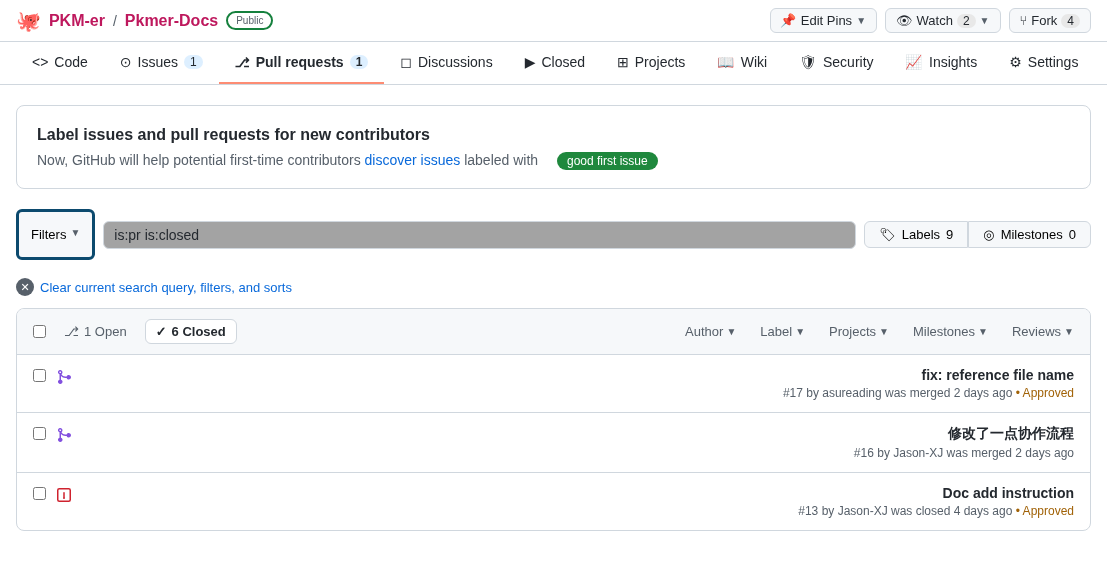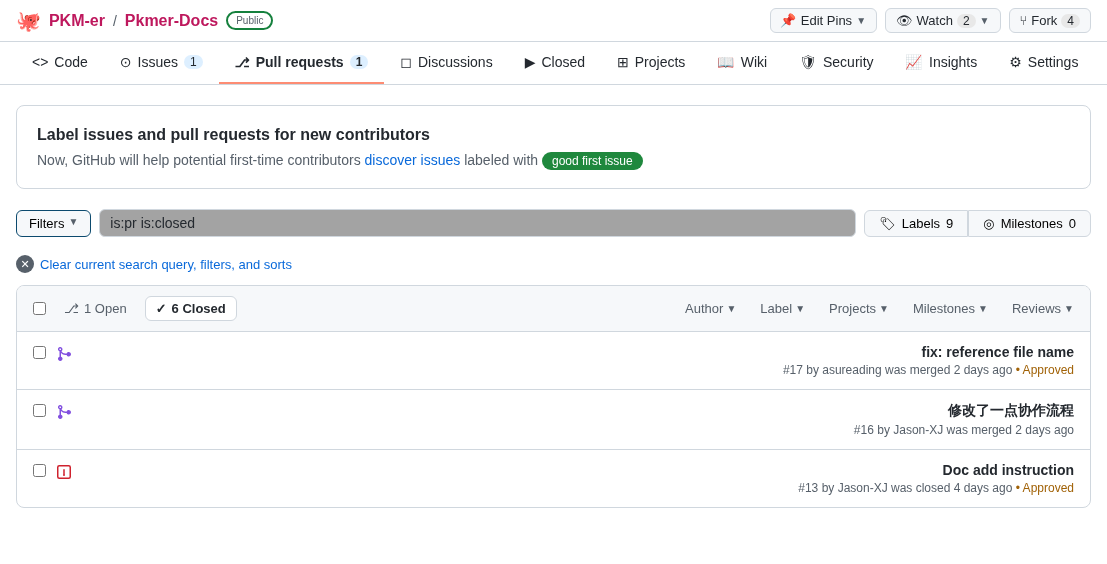--- a/index.html
+++ b/index.html
@@ -19,25 +19,25 @@
     .nav-tabs { display: flex; align-items: center; padding: 0 16px; border-bottom: 1px solid #d0d7de; background: #fff; gap: 0; }
     .nav-tab { display: flex; align-items: center; gap: 6px; padding: 12px 16px; font-size: 14px; color: #24292f; cursor: pointer; border-bottom: 2px solid transparent; text-decoration: none; white-space: nowrap; }
     .nav-tab.active { border-bottom: 2px solid #fd8c73; font-weight: 600; color: #24292f; }
     .nav-tab .tab-count { background: rgba(84,174,255,0.2); border-radius: 20px; padding: 0 6px; font-size: 12px; }
 
     
     .banner { margin: 20px 16px; border: 1px solid #d0d7de; border-radius: 8px; padding: 20px; background: #fff; }
     .banner-title { font-size: 16px; font-weight: 600; margin-bottom: 8px; }
     .banner-sub { font-size: 14px; color: #57606a; }
     .banner-sub a { color: #0969da; text-decoration: none; }
-    .badge-green { background: #1f883d; color: #fff; border-radius: 20px; padding: 2px 10px; font-size: 12px; font-weight: 500; }
+    .badge-green { background: #1f883d; color: #fff; border-radius: 20px; padding: 2px 10px; font-size: 12px; font-weight: 500; margin-left: 15px; }
 
     
     .filter-bar { display: flex; align-items: center; gap: 8px; padding: 0 16px 12px 16px; }
-    .filter-btn { display: flex; align-items: flex-start; gap: 4px; padding: 5px 12px; border: 1px solid #0c4a6e; border-radius: 6px; background: #f6f8fa; cursor: pointer; font-size: 13px; }
+    .filter-btn { display: flex; align-items: flex-start; gap: 4px; padding: 15px 12px; border: 3px solid #0c4a6e; border-radius: 6px; background: #f6f8fa; cursor: pointer; font-size: 13px; }
     .search-box { flex: 1; display: flex; align-items: center; }
     .search-box input { width: 100%; padding: 5px 10px; border: 1px solid #d0d7de; border-radius: 6px; font-size: 14px; color: #24292f; background: #a3a3a3; }
     .label-milestone-btns { display: flex; gap: 0; }
     .lm-btn { display: flex; align-items: center; gap: 6px; padding: 5px 14px; border: 1px solid #d0d7de; background: #f6f8fa; font-size: 13px; cursor: pointer; }
     .lm-btn:first-child { border-radius: 6px 0 0 6px; }
     .lm-btn:last-child { border-radius: 0 6px 6px 0; }
 
     
     .clear-filter { display: flex; align-items: center; gap: 6px; padding: 6px 16px 12px 16px; font-size: 13px; color: #0969da; cursor: pointer; }
     .clear-icon { width: 18px; height: 18px; background: #57606a; border-radius: 50%; display: inline-flex; align-items: center; justify-content: center; color: #fff; font-size: 11px; flex-shrink: 0; }

